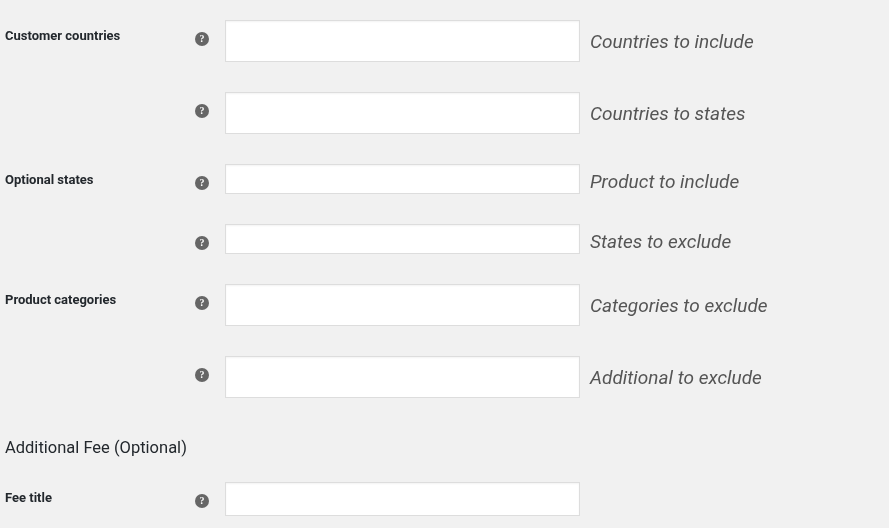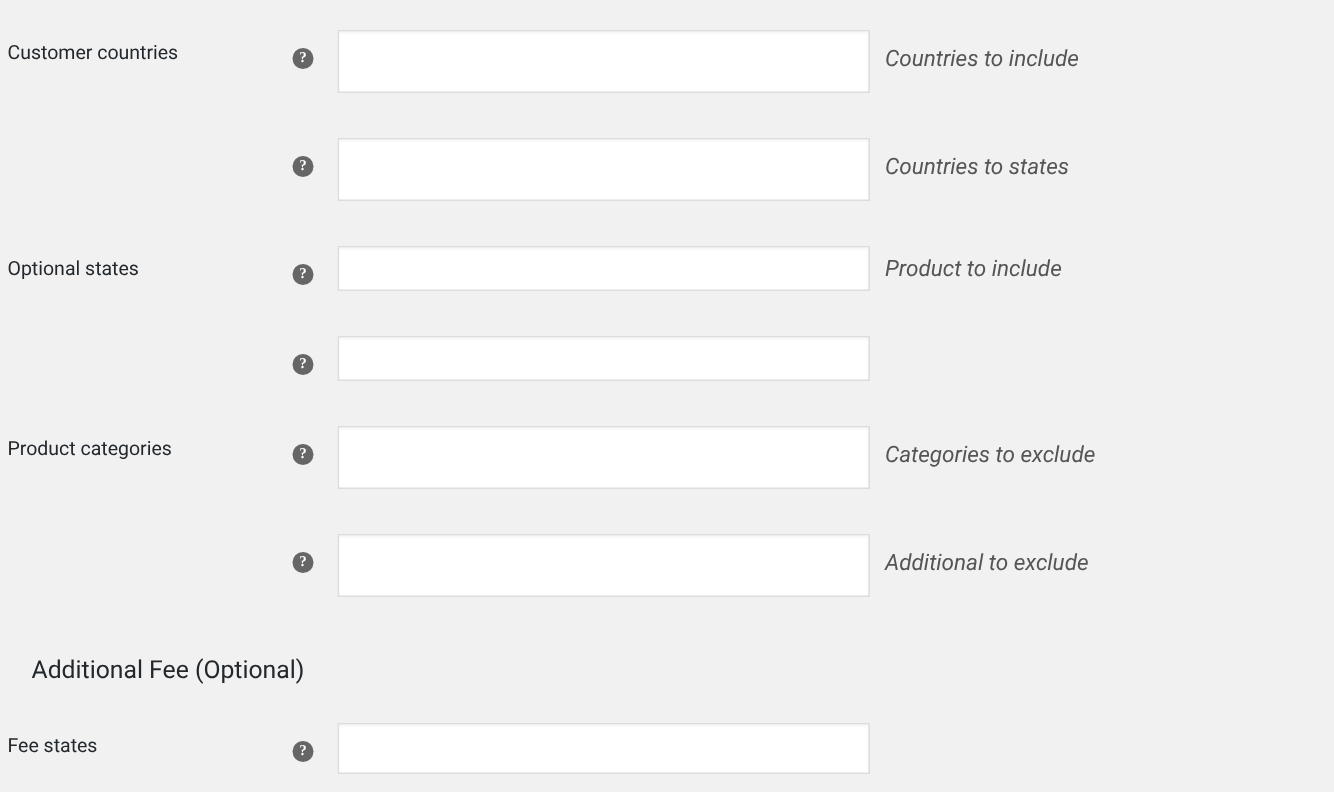--- a/index.html
+++ b/index.html
@@ -13,21 +13,21 @@
     .form-row {
       display: flex;
       align-items: flex-start;
       margin-bottom: 30px;
     }
     .lbl-col {
       width: 190px;
       flex-shrink: 0;
       padding-top: 8px;
     }
-    .lbl-col .lbl { font-size: 13px; }
+    .lbl-col .lbl { font-size: 13px; font-weight: bold; }
     .help-col {
       width: 30px;
       flex-shrink: 0;
       padding-top: 10px;
     }
     .help-icon {
       display: inline-block;
       width: 14px;
       height: 14px;
       border-radius: 50%;
@@ -57,27 +57,27 @@
       padding: 6px 8px;
       font-size: 13px;
       box-shadow: inset 0 1px 2px rgba(0,0,0,.05);
       font-family: inherit;
     }
     .desc-col {
       padding-left: 10px;
       padding-top: 10px;
       font-style: italic;
       color: #555;
-      font-size: 15px;
+      font-size: 19px;
     }
     .section-heading {
       font-size: 16.5px;
       font-weight: normal;
       color: #23282d;
-      margin: 40px 0 25px 16px;
+      margin: 40px 0 25px 0;
     }
   </style>
 </head>
 <body>
 
 <div class="form-row">
   <div class="lbl-col">
     <span class="lbl">Customer countries</span>
   </div>
   <div class="help-col">
@@ -114,20 +114,21 @@
 </div>
 
 <div class="form-row">
   <div class="lbl-col"></div>
   <div class="help-col">
     <span class="help-icon">?</span>
   </div>
   <div class="input-col">
     <input type="text" class="short-input" value="" style="">
   </div>
+  <div class="desc-col" style="padding-top:6px">States to exclude</div>
 </div>
 
 <div class="form-row">
   <div class="lbl-col">
     <span class="lbl">Product categories</span>
   </div>
   <div class="help-col">
     <span class="help-icon">?</span>
   </div>
   <div class="input-col">
@@ -144,21 +145,21 @@
   <div class="input-col">
     <input type="text" class="tall-input" value="" style="">
   </div>
   <div class="desc-col">Additional to exclude</div>
 </div>
 
 <h2 class="section-heading">Additional Fee (Optional)</h2>
 
 <div class="form-row">
   <div class="lbl-col">
-    <span class="lbl">Fee states</span>
+    <span class="lbl">Fee title</span>
   </div>
   <div class="help-col">
     <span class="help-icon">?</span>
   </div>
   <div class="input-col">
     <input type="text" class="mid-input" value="" style="">
   </div>
 </div>
 
 </body></html>

